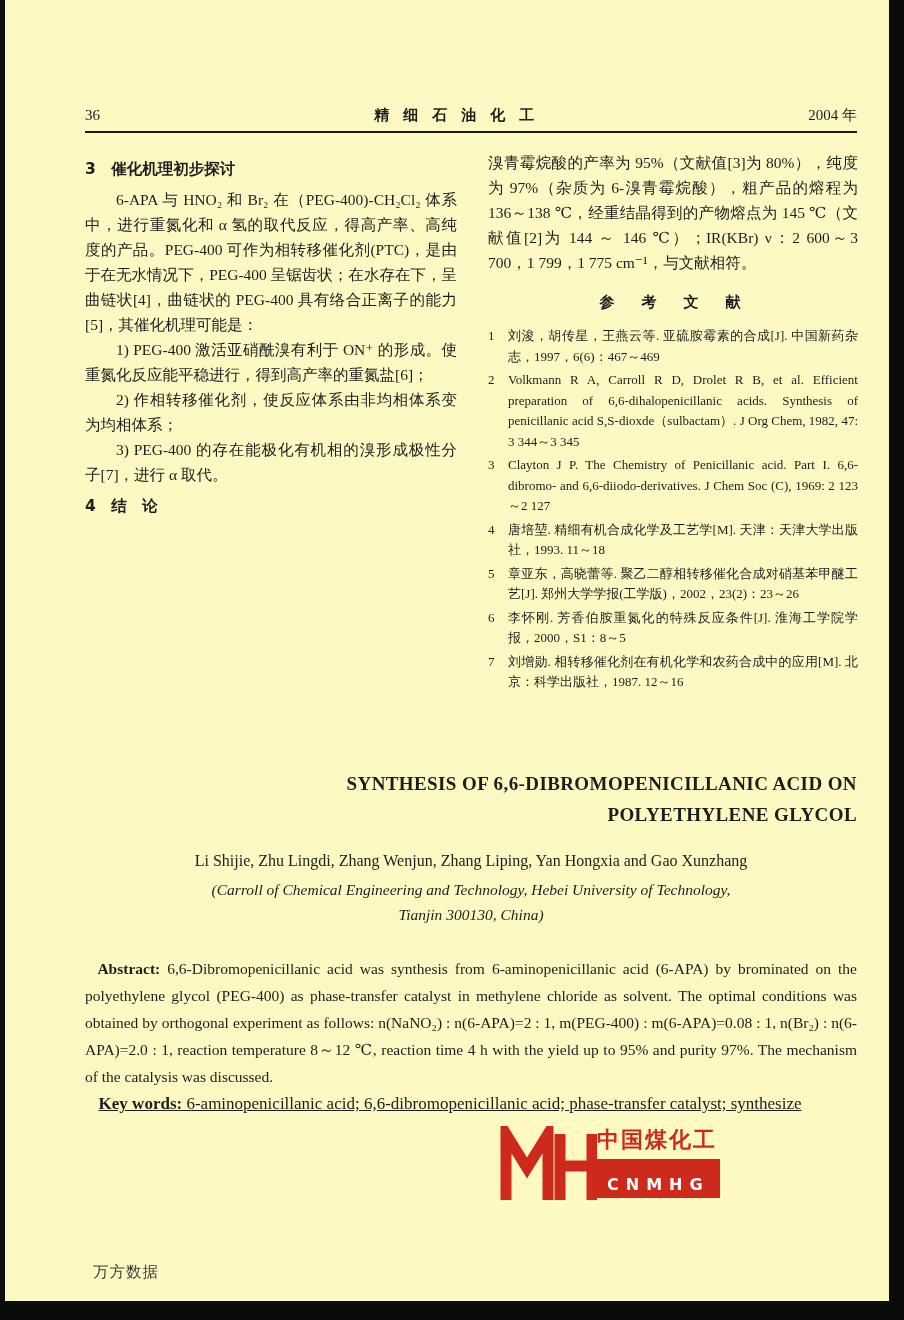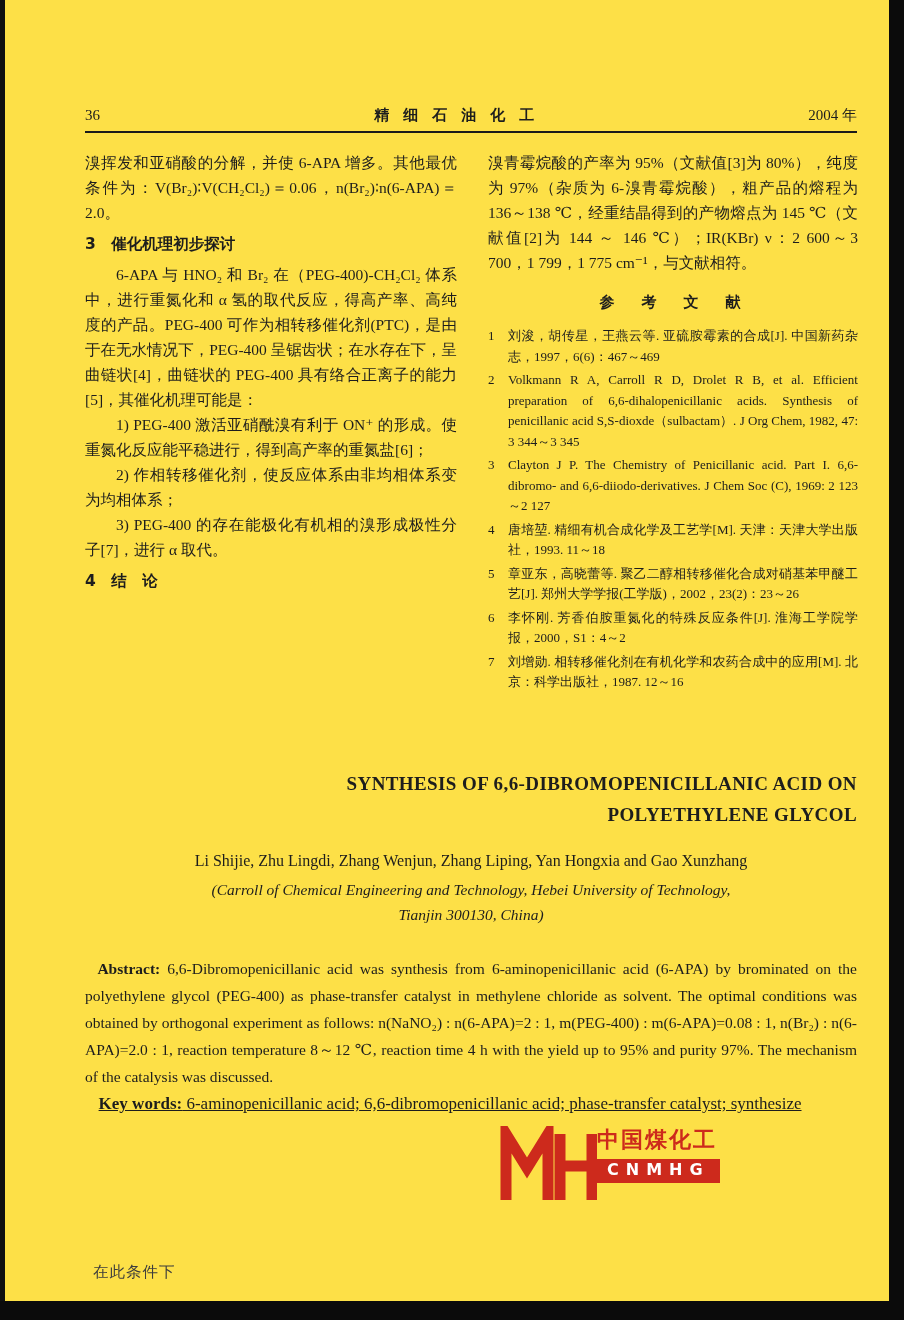--- a/index.html
+++ b/index.html
@@ -1,19 +1,19 @@
 <!DOCTYPE html>
 <html><head>
 <meta charset="utf-8">
 <style>
   * { margin:0; padding:0; box-sizing:border-box; }
   body { background:#888; font-family:"Liberation Serif","DejaVu Serif",serif; }
   .page {
     position:relative; width:904px; height:1320px; margin:0 auto;
-    background:#fde047; overflow:hidden; color:#1d1d1d;
+    background:#fef9c3; overflow:hidden; color:#1d1d1d;
   }
   
   .edge-left  { position:absolute; left:0; top:0; width:5px; height:100%; background:#101010; }
   .edge-right { position:absolute; right:0; top:0; width:15px; height:100%; background:#0b0b0b; }
   .edge-bottom{ position:absolute; left:0; bottom:0; width:100%; height:19px; background:#0b0b0b; }
 
   .header {
     position:absolute; top:106px; left:85px; width:772px;
     display:flex; justify-content:space-between; align-items:baseline;
     font-size:15px;
@@ -50,21 +50,21 @@
   .bold-label { font-weight:bold; }
 
   .watermark { position:absolute; left:497px; top:1126px; display:flex; align-items:flex-start; }
   .wm-glyph { flex:none; }
   .wm-right { margin-left:0; display:flex; flex-direction:column; }
   .wm-cn {
     font-family:"DejaVu Sans","Liberation Sans",sans-serif;
     font-weight:bold; font-size:22px; letter-spacing:2px; line-height:28px;
   }
   .wm-bar {
-    margin-top:5px; padding:1px 10px 4px; text-align:center;
+    margin-top:5px; padding:16px 10px 4px; text-align:center;
     font-family:"DejaVu Sans","Liberation Sans",sans-serif;
     font-size:16px; font-weight:bold; letter-spacing:7px; color:#ffffff;
   }
   .wanfang {
     position:absolute; left:93px; top:1262px;
     font-size:15.5px; color:#3d3d3d; letter-spacing:1px;
     font-family:"DejaVu Sans","Liberation Sans",sans-serif;
   }
 </style>
 </head>
@@ -73,21 +73,20 @@
 <div class="page">
 
   <div class="header">
     <span>36</span>
     <span class="journal-title">精细石油化工</span>
     <span>2004 年</span>
   </div>
   <div class="header-rule"></div>
 
   <div class="col col-left">
-    <p class="body-p">溴挥发和亚硝酸的分解，并使 6-APA 增多。其他最优条件为：V(Br₂)∶V(CH₂Cl₂)＝0.06，n(Br₂)∶n(6-APA)＝2.0。</p>
     <div class="cn-heading">3　催化机理初步探讨</div>
     <p class="body-p indent">6-APA 与 HNO₂ 和 Br₂ 在（PEG-400)-CH₂Cl₂ 体系中，进行重氮化和 α 氢的取代反应，得高产率、高纯度的产品。PEG-400 可作为相转移催化剂(PTC)，是由于在无水情况下，PEG-400 呈锯齿状；在水存在下，呈曲链状[4]，曲链状的 PEG-400 具有络合正离子的能力[5]，其催化机理可能是：</p>
     <p class="body-p indent">1) PEG-400 激活亚硝酰溴有利于 ON⁺ 的形成。使重氮化反应能平稳进行，得到高产率的重氮盐[6]；</p>
     <p class="body-p indent">2) 作相转移催化剂，使反应体系由非均相体系变为均相体系；</p>
     <p class="body-p indent">3) PEG-400 的存在能极化有机相的溴形成极性分子[7]，进行 α 取代。</p>
     <div class="cn-heading">4　结　论</div>
   </div>
 
   <div class="col col-right">
     <p class="body-p">溴青霉烷酸的产率为 95%（文献值[3]为 80%），纯度为 97%（杂质为 6-溴青霉烷酸），粗产品的熔程为 136～138 ℃，经重结晶得到的产物熔点为 145 ℃（文献值[2]为 144 ～ 146 ℃）；IR(KBr) ν：2 600～3 700，1 799，1 775 cm⁻¹，与文献相符。</p>
@@ -108,21 +107,21 @@
       <li class="ref-item">
         <span class="ref-num">4</span>
         <span class="ref-text">唐培堃. 精细有机合成化学及工艺学[M]. 天津：天津大学出版社，1993. 11～18</span>
       </li>
       <li class="ref-item">
         <span class="ref-num">5</span>
         <span class="ref-text">章亚东，高晓蕾等. 聚乙二醇相转移催化合成对硝基苯甲醚工艺[J]. 郑州大学学报(工学版)，2002，23(2)：23～26</span>
       </li>
       <li class="ref-item">
         <span class="ref-num">6</span>
-        <span class="ref-text">李怀刚. 芳香伯胺重氮化的特殊反应条件[J]. 淮海工学院学报，2000，S1：4～2</span>
+        <span class="ref-text">李怀刚. 芳香伯胺重氮化的特殊反应条件[J]. 淮海工学院学报，2000，S1：8～5</span>
       </li>
       <li class="ref-item">
         <span class="ref-num">7</span>
         <span class="ref-text">刘增勋. 相转移催化剂在有机化学和农药合成中的应用[M]. 北京：科学出版社，1987. 12～16</span>
       </li>
     </ul>
   </div>
 
   <div class="en-section">
     <div class="en-title">
@@ -148,18 +147,18 @@
           <path d="M63 40 H95"></path>
         </g>
       </svg>
     </span>
     <span class="wm-right">
       <span class="wm-cn" id="wm-cn" style="color: rgb(205, 42, 28);">中国煤化工</span>
       <span class="wm-bar" id="wm-bar" style="background: rgb(205, 42, 28);">CNMHG</span>
     </span>
   </div>
 
-  <div class="wanfang">在此条件下</div>
+  <div class="wanfang">万方数据</div>
 
   <div class="edge-left"></div>
   <div class="edge-right"></div>
   <div class="edge-bottom"></div>
 </div>
 
 </body></html>

